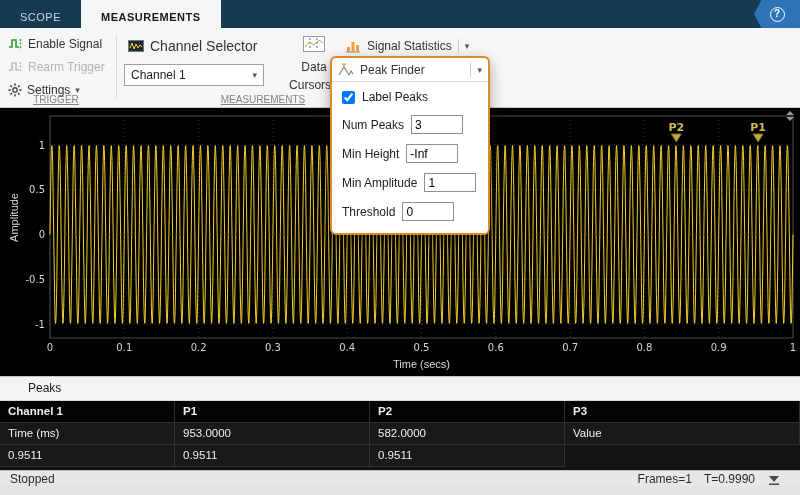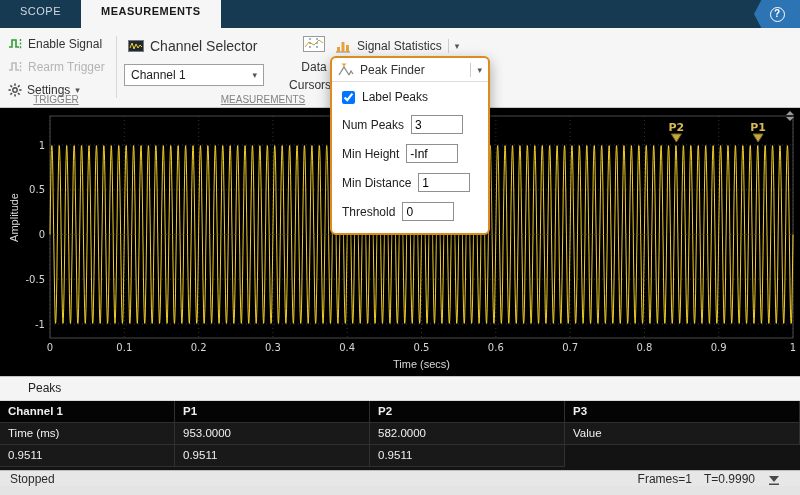--- a/index.html
+++ b/index.html
@@ -5,38 +5,38 @@
   * { box-sizing: border-box; margin: 0; padding: 0; }
   html,body { width:800px; height:495px; }
   body {
     position: relative;
     font-family: "Liberation Sans", sans-serif;
     background: #e4e4e4;
     overflow: hidden;
   }
   
   .tabbar { position:absolute; top:0; left:0; right:0; height:28px; background:#173a53; display:flex; align-items:stretch; }
-  .tab { padding:17px 20px; display:flex; align-items:flex-end; font-size:11px; letter-spacing:.5px; color:#cfd8e0; cursor:default; }
+  .tab { padding:17px 20px; display:flex; align-items:center; font-size:11px; letter-spacing:.5px; color:#cfd8e0; cursor:default; }
   .tab.active { background:#f6f6f6; color:#1a1a1a; font-weight:bold; }
   .help-btn { position:absolute; right:0; top:0; width:46px; height:28px; background:#2d74b5; clip-path:polygon(16% 0,100% 0,100% 100%,16% 100%,0 50%); display:flex; align-items:center; justify-content:center; }
   .help-q { width:15px; height:15px; border:1.5px solid #fff; border-radius:50%; color:#fff; font-size:10px; line-height:12px; text-align:center; font-weight:bold; }
   
   .ribbon { position:absolute; top:28px; left:0; right:0; height:80px; background:#f6f6f6; border-bottom:1px solid #c9c9c9; z-index:10; }
   .row-btn { position:absolute; display:flex; align-items:center; gap:5px; font-size:12px; color:#333; height:20px; white-space:nowrap; }
   .row-btn.disabled { color:#b4b4b4; }
   .arrow { color:#555; font-size:9px; }
   .group-label { position:absolute; bottom:2px; font-size:10px; color:#838383; text-align:center;text-decoration:underline; }
   .vsep { position:absolute; left:116px; top:8px; height:62px; border-left:1px solid #d8d8d8; }
   .chan-label { position:absolute; left:128px; top:10px; display:flex; gap:6px; align-items:center; font-size:14px; color:#333; }
   .chan-select { position:absolute; left:124px; top:36px; width:140px; height:22px; background:#fff; border:1px solid #9f9f9f; display:flex; align-items:center; font-size:12px; color:#222; padding-left:6px; }
   .chan-select .arrow { margin-left:auto; padding-right:6px; }
   .dc { position:absolute; left:286px; top:8px; width:56px; text-align:center; font-size:12px; color:#333; }
   .dc-icon-wrap { height:20px; display:flex; justify-content:center; }
   .dc-line { margin-top:4px; }
-  .sig-stats { position:absolute; left:330px; top:6px; height:24px; display:flex; align-items:center; gap:6px; font-size:12px; color:#333; padding:0 5px; }
+  .sig-stats { position:absolute; left:340px; top:6px; height:24px; display:flex; align-items:center; gap:6px; font-size:12px; color:#333; padding:0 5px; }
   .btn-divider { width:1px; height:14px; background:#ccc; }
   
   .peak-popup { position:absolute; left:330px; top:56px; width:160px; background:#fff; border:2px solid #dd8b1e; border-radius:6px; z-index:60; box-shadow:0 5px 14px rgba(0,0,0,.35); }
   .pf-head { height:24px; display:flex; align-items:center; gap:6px; padding:0 6px; border-bottom:1px solid #ddd; font-size:12px; color:#333; }
   .pf-head .spacer { flex:1; }
   .pf-body { padding:8px 10px 10px; }
   .cb-row { display:flex; align-items:center; gap:7px; font-size:12px; color:#222; margin-bottom:11px; }
   .cb-row input { width:13px; height:13px; }
   .field-row { display:flex; align-items:center; gap:7px; font-size:12px; color:#222; margin-bottom:10px; white-space:nowrap; }
   .field-row:last-child { margin-bottom:2px; }
@@ -172,21 +172,21 @@
     </div>
     <div class="field-row">
       <span>Num Peaks</span>
       <input type="text" value="3" style="">
     </div>
     <div class="field-row">
       <span>Min Height</span>
       <input type="text" value="-Inf" style="">
     </div>
     <div class="field-row">
-      <span>Min Distance</span>
+      <span>Min Amplitude</span>
       <input type="text" value="1" style="">
     </div>
     <div class="field-row">
       <span>Threshold</span>
       <input type="text" value="0" style="">
     </div>
   </div>
 </div>
 
 <div class="plot">

